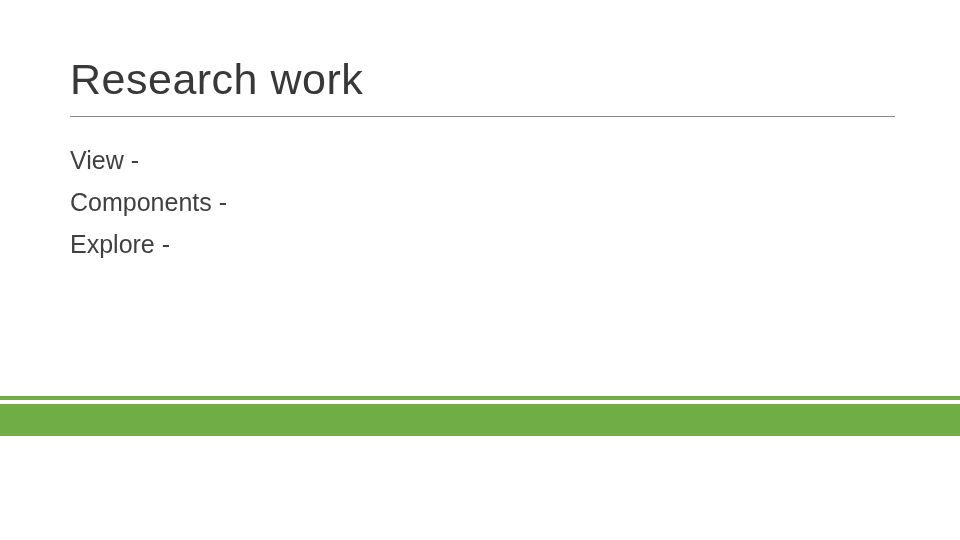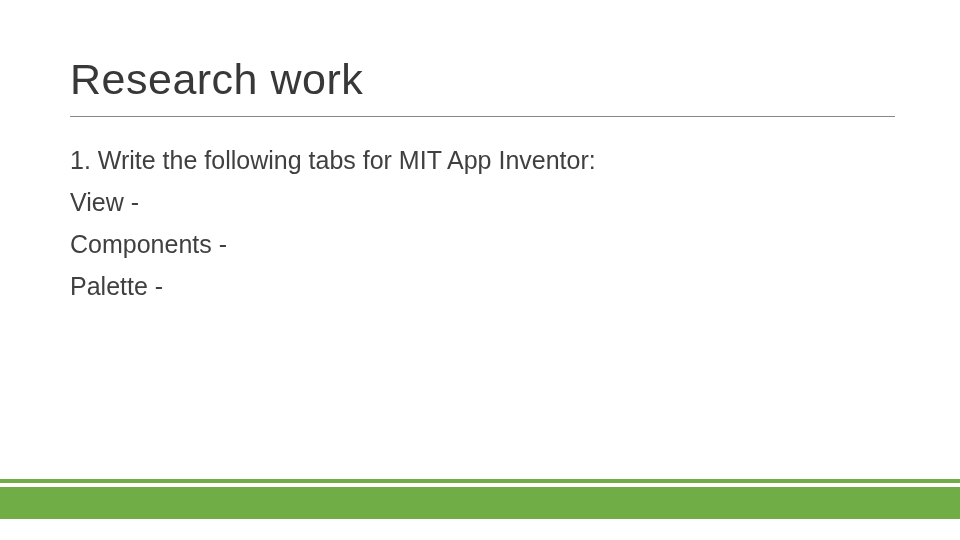--- a/index.html
+++ b/index.html
@@ -5,21 +5,21 @@
   * { margin: 0; padding: 0; box-sizing: border-box; }
   html, body { width: 960px; height: 540px; overflow: hidden; }
   body {
     background: #ffffff;
     font-family: "Segoe UI", "Helvetica Neue", Arial, sans-serif;
     color: #3a3a3a;
     position: relative;
   }
   .slide {
     width: 960px;
-    height: 519px;
+    height: 436px;
     position: relative;
     padding: 55px 65px 0 70px;
   }
   .title {
     font-size: 43px;
     font-weight: 400;
     color: #383838;
     padding-bottom: 12px;
     border-bottom: 1px solid #888888;
     margin-bottom: 22px;
@@ -51,19 +51,18 @@
     height: 4px;
     background: #70ad47;
   }
 </style>
 </head>
 <body>
 
 <div class="slide">
   <h1 class="title">Research work</h1>
   <div class="body">
-    <p>1. Write the following tabs for MIT App Inventor:</p>
     <p>View -</p>
     <p>Components -</p>
-    <p>Palette -</p>
+    <p>Explore -</p>
   </div>
   <div class="footer-bar"></div>
 </div>
 
 </body></html>

